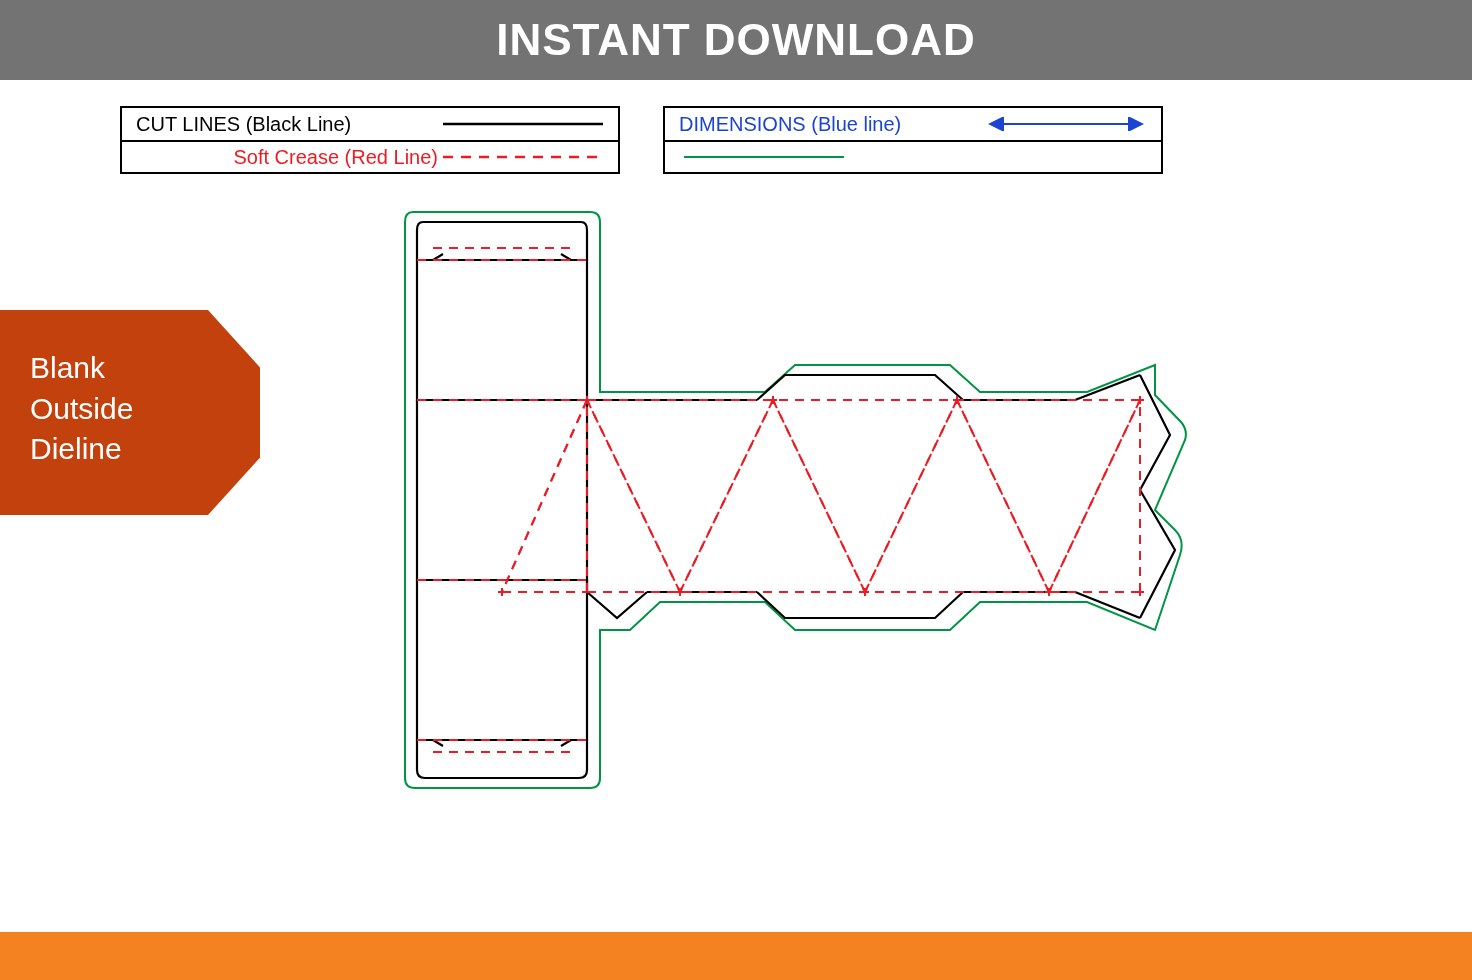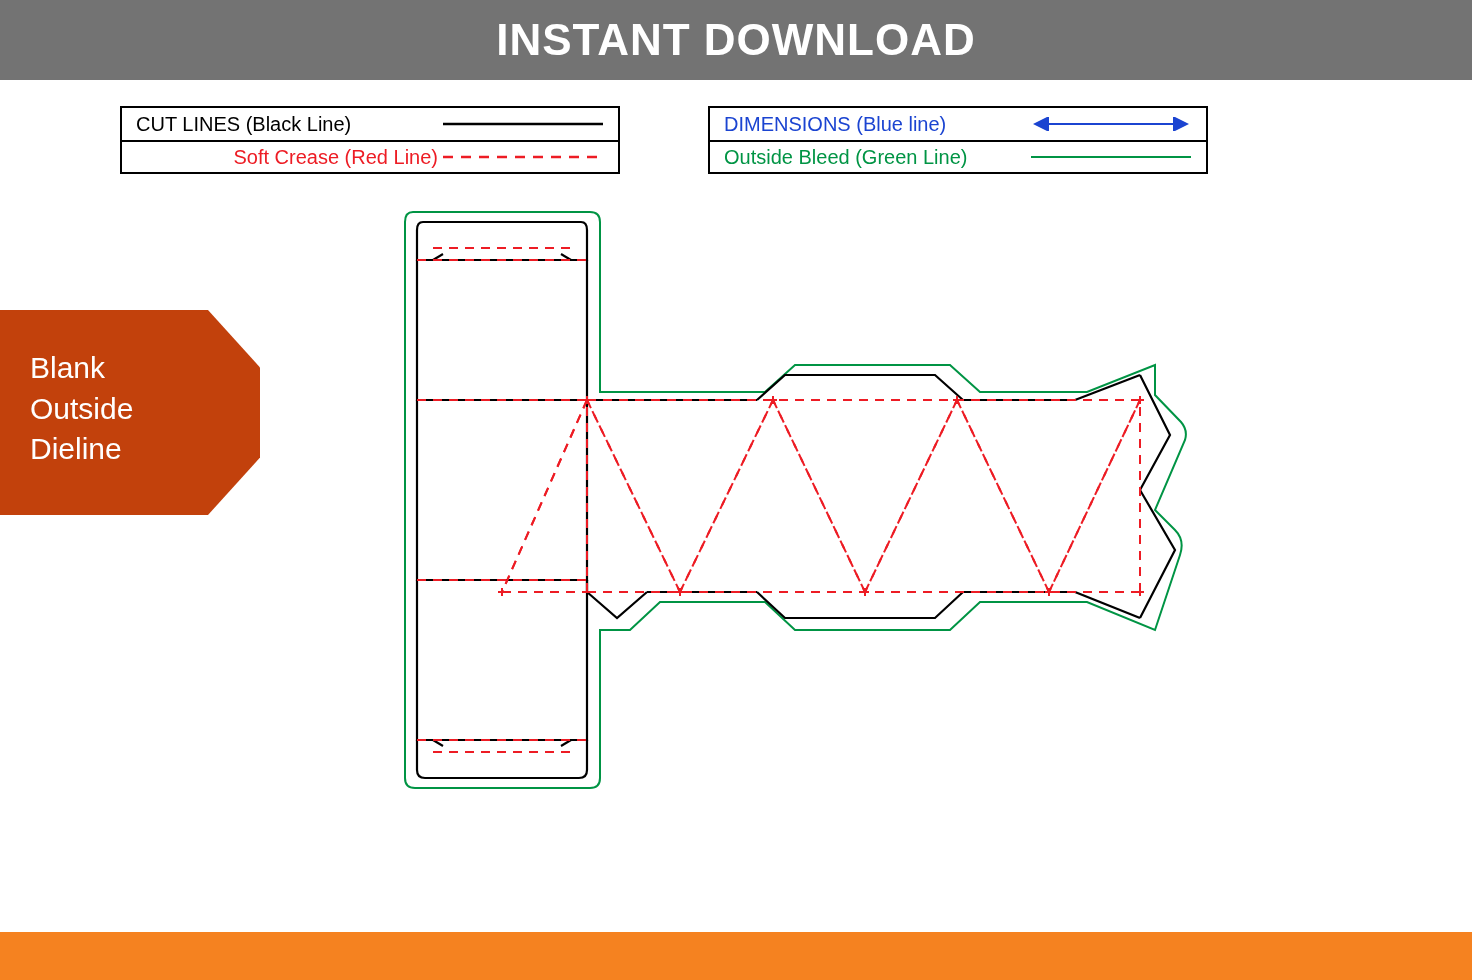--- a/index.html
+++ b/index.html
@@ -29,21 +29,21 @@
     position: absolute;
     bottom: 0; left: 0;
     width: 100%;
     height: 48px;
     background: #f58220;
   }
   .legend {
     position: absolute;
     top: 106px;
     display: flex;
-    gap: 88px;
+    gap: 43px;
     left: 120px;
   }
   .legend-box {
     border: 2px solid #000;
     width: 500px;
   }
   .legend-row {
     display: flex;
     align-items: center;
     height: 32px;
@@ -121,21 +121,20 @@
               </marker>
             <marker id="ah2" markerWidth="8" markerHeight="8" refX="2" refY="4" orient="auto">
                 <path d="M8,0 L0,4 L8,8 z" fill="#1b44d1"></path>
               </marker>
           </defs>
           <line x1="6" y1="7" x2="154" y2="7" stroke="#1b44d1" stroke-width="2" marker-start="url(#ah2)" marker-end="url(#ah1)"></line>
         </svg>
       </span>
     </div>
     <div class="legend-row">
-      <span class="legend-label c-green">Outside Bleed (Green Line)</span>
       <span class="legend-sample">
         <svg width="160" height="6">
             <line x1="0" y1="3" x2="160" y2="3" stroke="#009444" stroke-width="2"></line>
           </svg>
       </span>
     </div>
   </div>
 </div>
 
 <div class="side-badge">

